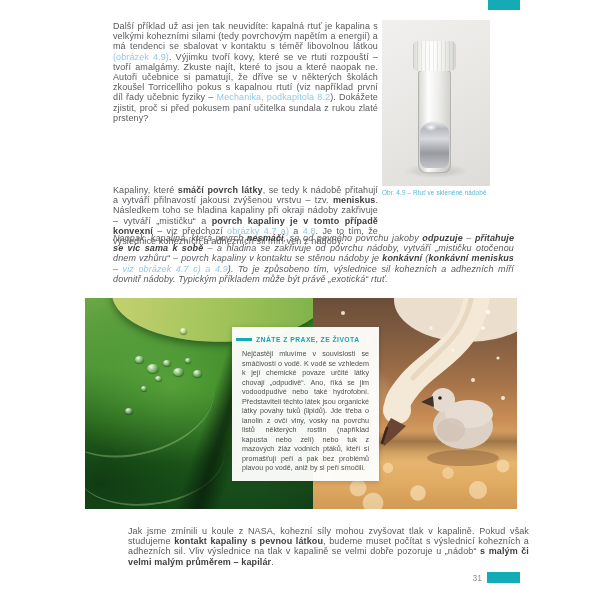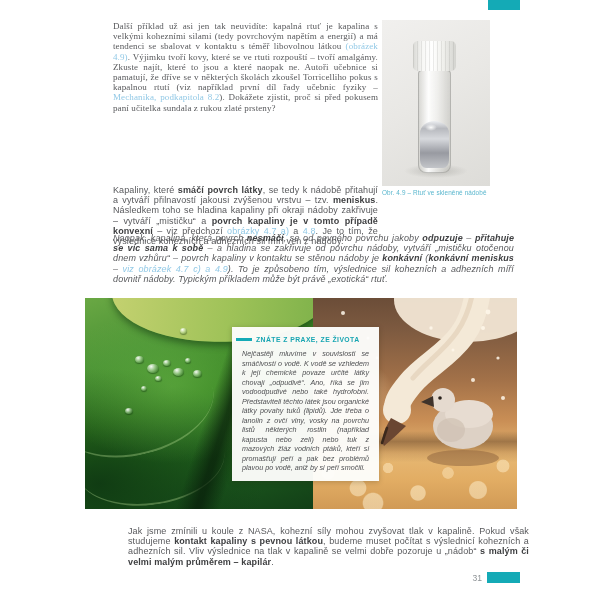--- a/index.html
+++ b/index.html
@@ -5,21 +5,21 @@
   html,body{margin:0;padding:0;}
   body{width:600px;height:600px;background:#ffffff;font-family:"Liberation Sans",sans-serif;}
   .page{position:relative;width:600px;height:600px;background:#ffffff;overflow:hidden;}
 
   .accent-bar{position:absolute;background:var(--accent,#14aab6);}
   .accent-bar.top{left:488px;top:0;width:32px;height:10px;}
 
   
   .para{position:absolute;margin:0;text-align:justify;font-size:9px;line-height:10.2px;
         letter-spacing:0.12px;color:#58595c;}
-  #p1{left:113px;top:21px;width:265px;font-family:Liberation Serif, serif;}
+  #p1{left:113px;top:21px;width:265px;}
   #p2{left:113px;top:147px;width:265px;margin-top:38px;}
   #p3{left:113px;top:233px;width:401px;font-style:italic;}
   #p4{left:128px;top:526px;width:401px;}
   .seg-plain{color:inherit;}
   .seg-bold{font-weight:700;color:#3e3f41;}
   .seg-link{color:#92c9e6;cursor:pointer;}
 
   
   .figure{position:absolute;left:382px;top:20px;width:108px;height:180px;margin:0;}
   .vial-photo{position:relative;width:108px;height:166px;overflow:hidden;
@@ -75,21 +75,21 @@
       linear-gradient(180deg,rgba(0,0,0,0) 0 63%,rgba(100,68,40,.5) 68%,rgba(150,100,55,.28) 73%,rgba(0,0,0,0) 78%),
       linear-gradient(180deg,#6b4d38 0%,#7d5a40 15%,#a17048 38%,#c98e55 58%,#e7b873 74%,#e2ad64 86%,#d19a55 100%);}
   .swan-svg{position:absolute;left:0;top:0;}
 
   
   .callout{position:absolute;left:147px;top:29px;width:147px;box-sizing:border-box;
     padding:9px 10px 8px;background:rgba(253,253,251,.97);box-shadow:0 1px 5px rgba(40,30,10,.25);}
   .callout-header{display:flex;align-items:center;gap:4px;margin-left:-6px;}
   .callout-dash{flex:0 0 auto;width:16px;height:3px;background:var(--accent,#14aab6);}
   .callout-title{font-size:6.8px;font-weight:700;letter-spacing:.45px;color:#17a5b2;}
-  .callout-body{margin:6px 0 0;font-size:7.2px;line-height:9.5px;text-align:justify;color:#4f5053;font-style:italic;}
+  .callout-body{margin:6px 0 0;font-size:7.2px;line-height:9.5px;text-align:justify;color:#4f5053;}
 
   
   .page-footer{position:absolute;top:572px;right:80px;display:flex;align-items:center;gap:5px;}
   .page-number{font-size:8.5px;color:#8e9396;}
   .accent-bar.bottom{position:static;width:33px;height:11px;}
 </style>
 </head>
 <body>
 
 <div class="page">

